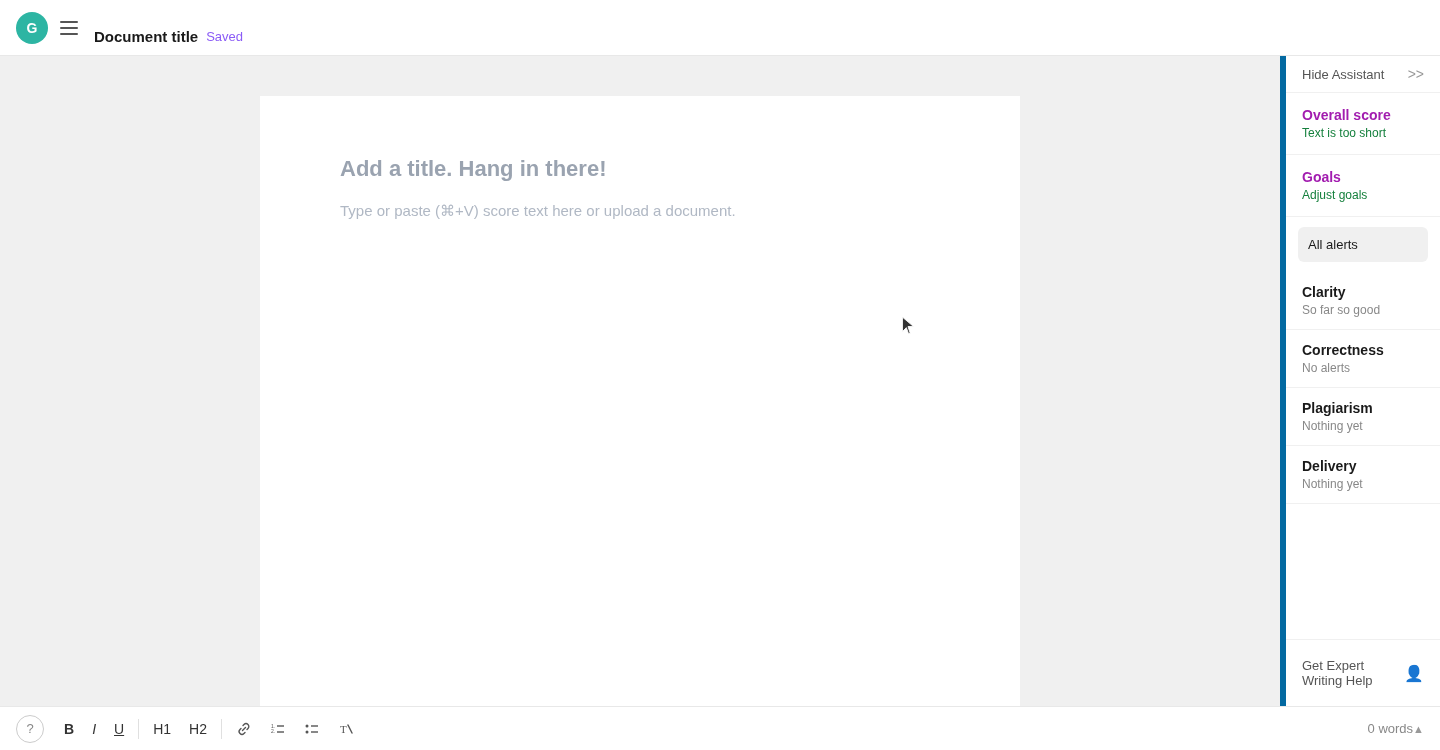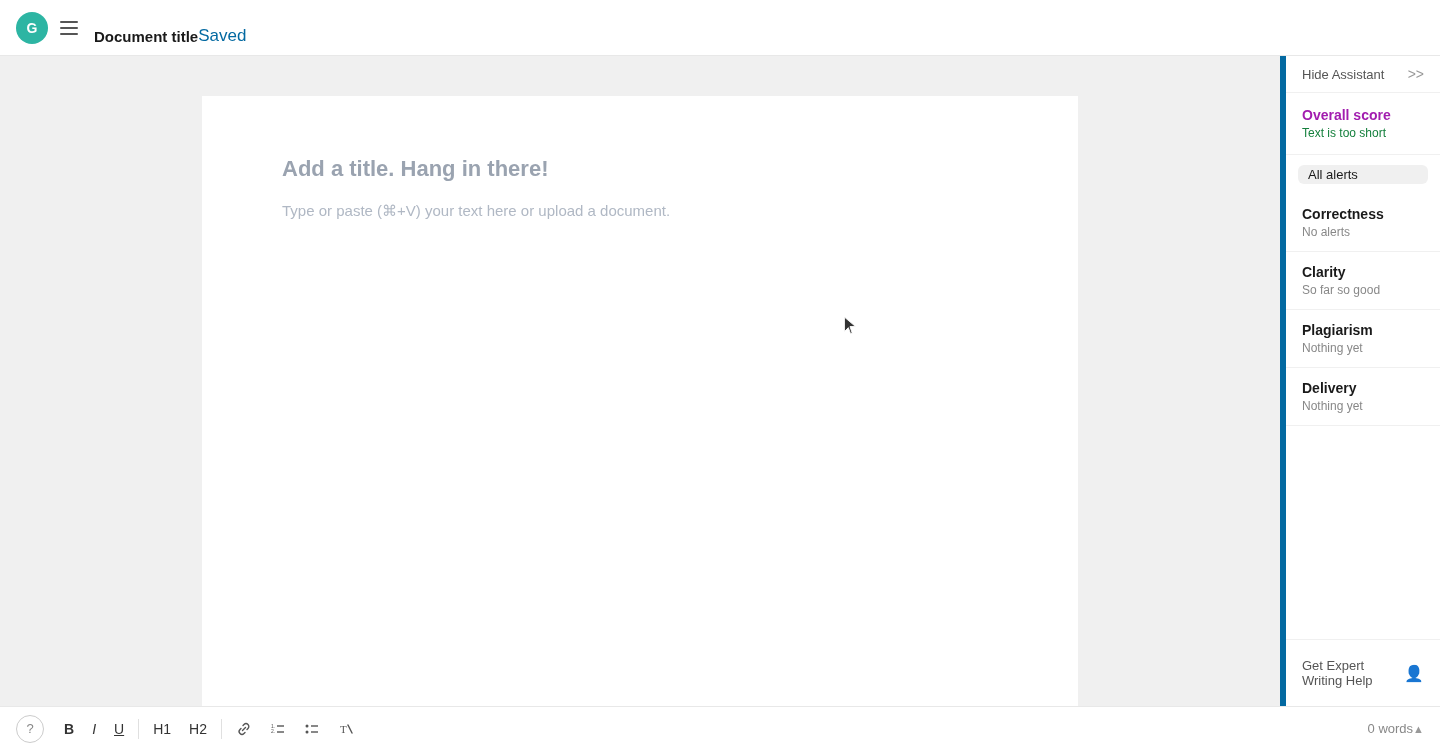--- a/index.html
+++ b/index.html
@@ -47,30 +47,31 @@
       display: block;
       width: 18px;
       height: 2px;
       background: #555;
       border-radius: 1px;
     }
     .doc-title-area {
       display: flex;
       align-items: center;
       margin-left: 16px;
+      gap: 8px;
       margin-top: 17px;
     }
     .doc-title {
       font-size: 15px;
       font-weight: 600;
       color: #1a1a1a;
     }
     .saved-label {
-      font-size: 17px;
-      color: #0369a1;
+      font-size: 13px;
+      color: #8b5cf6;
     }
 
     
     .main-layout {
       display: flex;
       flex: 1;
       overflow: hidden;
     }
 
     
@@ -78,21 +79,21 @@
       flex: 1;
       background: #f0f0f0;
       display: flex;
       align-items: flex-start;
       justify-content: center;
       padding: 40px 0;
       overflow: auto;
     }
     .editor-paper {
       background: #fff;
-      width: 876px;
+      width: 760px;
       min-height: 620px;
       padding: 60px 80px;
       position: relative;
     }
     .editor-placeholder-title {
       font-size: 22px;
       font-weight: 600;
       color: #9aa3b0;
       margin-bottom: 20px;
     }
@@ -151,21 +152,21 @@
     }
     .sidebar-section-sub {
       font-size: 12px;
       color: #15803d;
     }
 
     .all-alerts-btn {
       margin: 10px 12px;
       background: #f0f0f0;
       border-radius: 6px;
-      padding: 2px 10px;
+      padding: 10px 10px;
       font-size: 13px;
       font-weight: 500;
       color: #1a1a1a;
       cursor: pointer;
       border: none;
       width: calc(100% - 24px);
       text-align: left;
     }
 
     .sidebar-category {
@@ -285,50 +286,54 @@
     <span class="doc-title">Document title</span>
     <span class="saved-label">Saved</span>
   </div>
 </div>
 
 <div class="main-layout">
 
   <div class="editor-area">
     <div class="editor-paper">
       <div class="editor-placeholder-title">Add a title. Hang in there!</div>
-      <div class="editor-placeholder-body">Type or paste (⌘+V) your text here or upload a document.</div>
+      <div class="editor-placeholder-body">Type or paste (⌘+V) score text here or upload a document.</div>
 
       <svg class="cursor-icon" viewBox="0 0 12 18" fill="none" xmlns="http://www.w3.org/2000/svg">
         <path d="M1 1L1 14L4.5 10.5L6.5 16L8 15.5L6 9.5L11 9.5L1 1Z" fill="#333" stroke="#fff" stroke-width="0.8"></path>
       </svg>
     </div>
   </div>
 
   <div class="sidebar">
     <div class="sidebar-header">
       <span class="hide-assistant-label">Hide Assistant</span>
       <span class="chevron-right">&gt;&gt;</span>
     </div>
 
     <div class="sidebar-section">
       <div class="sidebar-section-title">Overall score</div>
       <div class="sidebar-section-sub">Text is too short</div>
     </div>
 
+    <div class="sidebar-section">
+      <div class="sidebar-section-title">Goals</div>
+      <div class="sidebar-section-sub">Adjust goals</div>
+    </div>
 
     <button class="all-alerts-btn">All alerts</button>
 
     <div id="categories-container">
+        <div class="sidebar-category">
+      <div class="sidebar-category-title">Clarity</div>
+      <div class="sidebar-category-sub">So far so good</div>
+    </div>
         <div class="sidebar-category">
       <div class="sidebar-category-title">Correctness</div>
       <div class="sidebar-category-sub">No alerts</div>
-    </div>
-        <div class="sidebar-category">
-      <div class="sidebar-category-title">Clarity</div>
-      <div class="sidebar-category-sub">So far so good</div>
     </div>
         <div class="sidebar-category">
       <div class="sidebar-category-title">Plagiarism</div>
       <div class="sidebar-category-sub">Nothing yet</div>
     </div>
         <div class="sidebar-category">
       <div class="sidebar-category-title">Delivery</div>
       <div class="sidebar-category-sub">Nothing yet</div>
     </div>
       </div>

